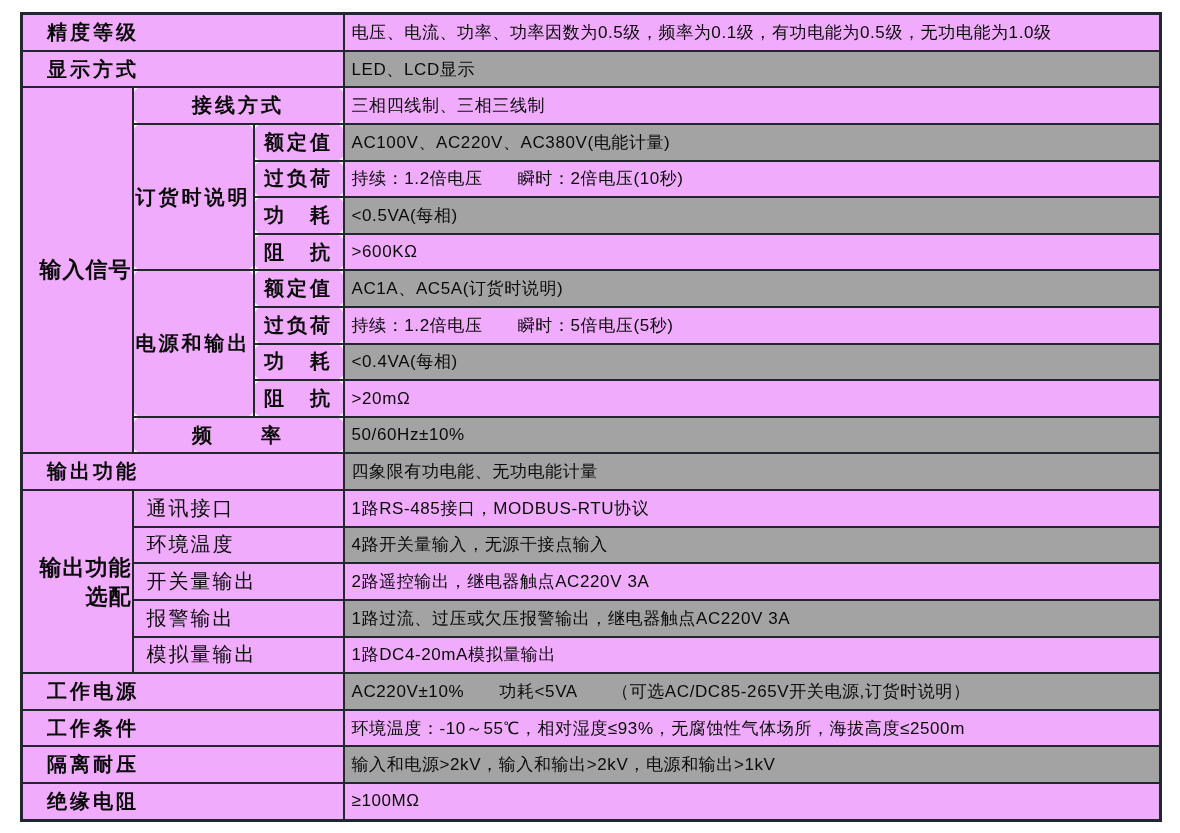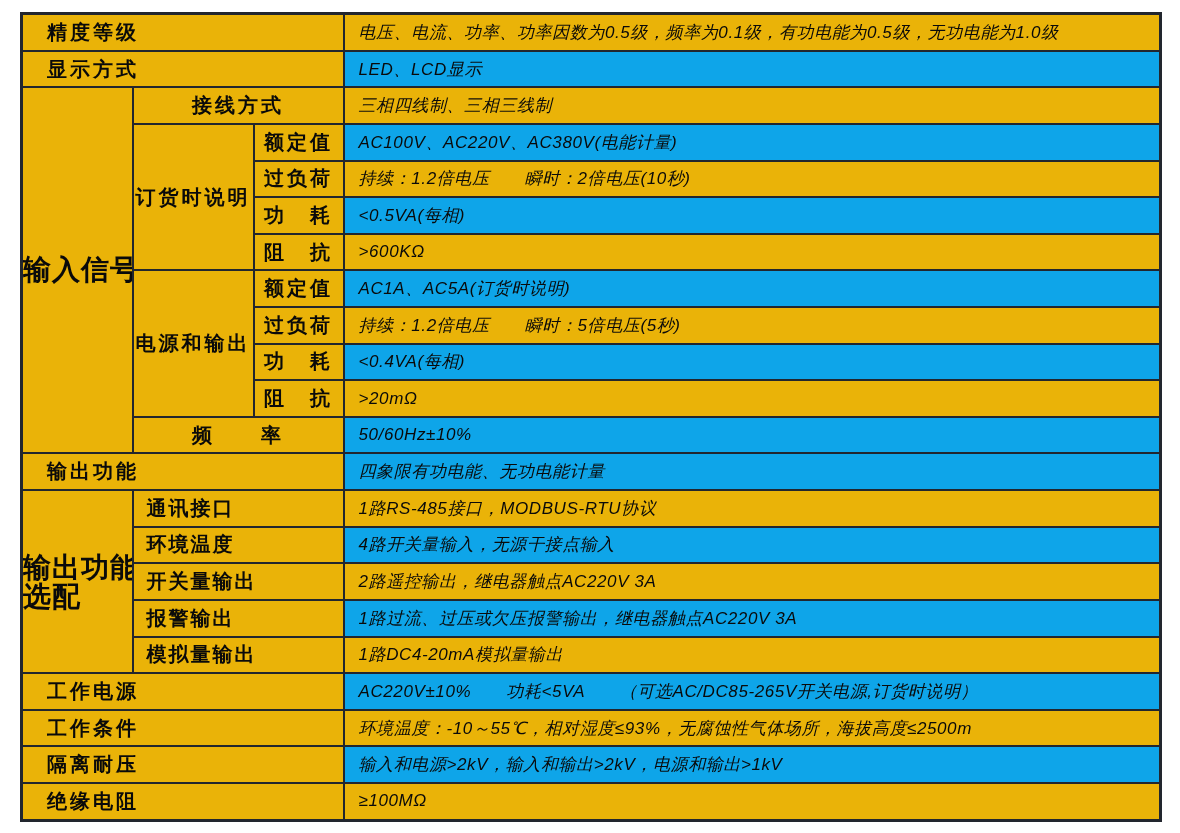--- a/index.html
+++ b/index.html
@@ -18,47 +18,48 @@
     table-layout: fixed;
     border: 3px solid #22262e;
   }
   td {
     border: 2px solid #22262e;
     overflow: hidden;
     white-space: nowrap;
     vertical-align: middle;
     padding: 0;
   }
-  .bg-b { background: #eab308; }
-  .bg-w { background: #0ea5e9; }
+  .bg-b { background: #f0abfc; }
+  .bg-w { background: #a3a3a3; }
   
   .lbl {
     font-weight: bold; font-size: 20px; letter-spacing: 3px;
     text-align: left; padding-left: 24px;
   }
   
   .sec {
-    font-weight: bold; font-size: 28px; letter-spacing: 1px;
-    text-align: left;
+    font-weight: bold; font-size: 22px; letter-spacing: 1px;
+    text-align: right;
   }
   .sec .ln { line-height: 29px; }
   
   .ctr {
     font-weight: bold; font-size: 20px; letter-spacing: 3px;
     text-align: center;
+    border-radius: 9px;
   }
   
   .lft {
-    font-weight: bold; font-size: 20px; letter-spacing: 2px;
+    font-weight: normal; font-size: 20px; letter-spacing: 2px;
     text-align: left; padding-left: 13px;
   }
   
   .val {
     font-size: 17px; letter-spacing: 0.6px;
-    text-align: left; padding-left: 14px; font-style: italic;
+    text-align: left; padding-left: 7px;
   }
 </style>
 </head>
 <body>
 
 <div class="page">
   <table class="spec">
     <colgroup>
       <col style="width:111px">
         <col style="width:121px">

